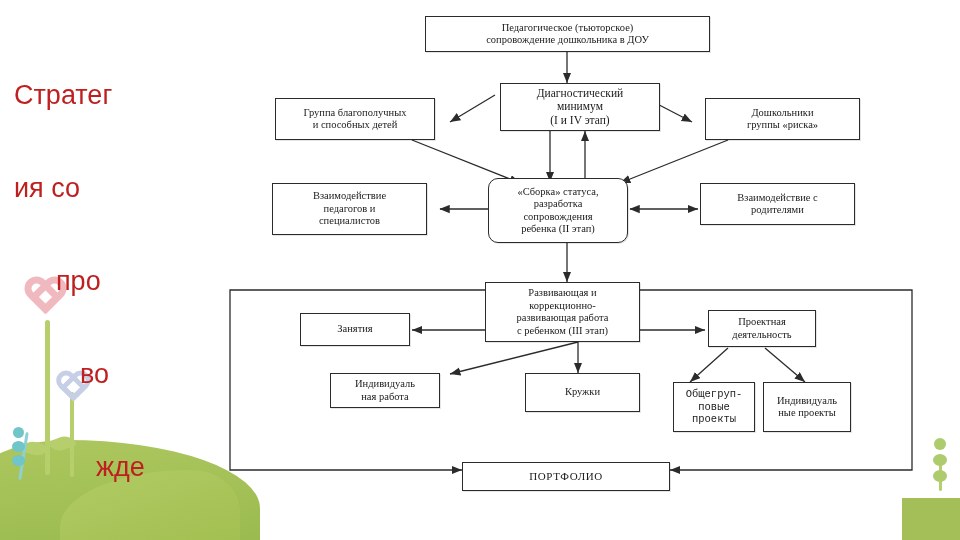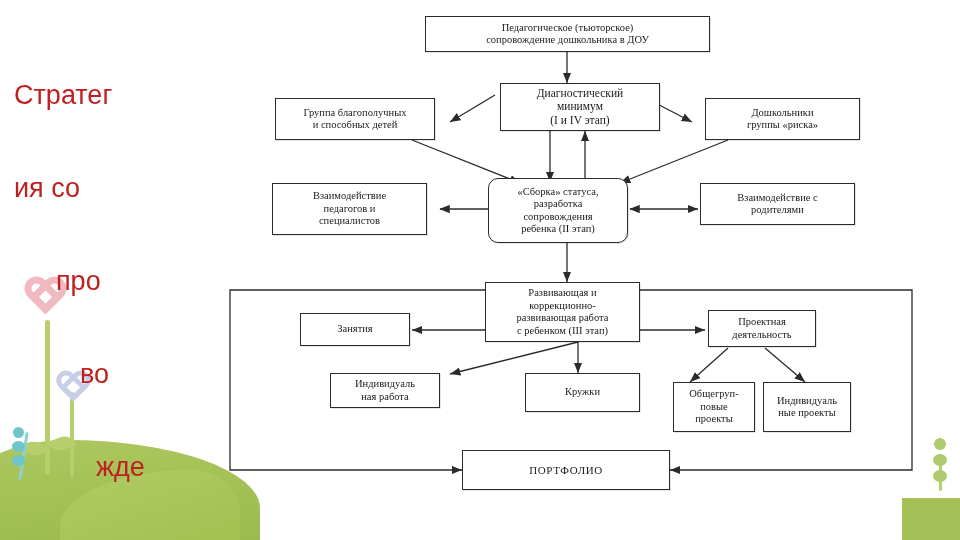--- a/index.html
+++ b/index.html
@@ -278,29 +278,29 @@
 
     <div class="node" style="left:130px; top:373px; width:110px; height:35px;">
       <span style="white-space:pre-line;">Индивидуаль
 ная работа</span>
     </div>
 
     <div class="node" style="left:325px; top:373px; width:115px; height:39px;">
       <span style="white-space:pre-line;">Кружки</span>
     </div>
 
-    <div class="node" style="left:473px; top:382px; width:82px; height:50px;">
+    <div class="node" style="left:473px; top:382px; width:82px; height:50px;font-family:Liberation Mono, monospace;">
       <span style="white-space:pre-line;">Общегруп-
 повые
 проекты</span>
     </div>
 
     <div class="node" style="left:563px; top:382px; width:88px; height:50px;">
       <span style="white-space:pre-line;">Индивидуаль
 ные проекты</span>
     </div>
 
-    <div class="node" style="left:262px; top:450px; width:208px; height:40px; font-size:11px; letter-spacing:.6px;">
+    <div class="node" style="left:262px; top:462px; width:208px; height:29px; font-size:11px; letter-spacing:.6px;">
       <span style="white-space:pre-line;">ПОРТФОЛИО</span>
     </div>
 
   </div>
 </div>
 
 </body></html>

